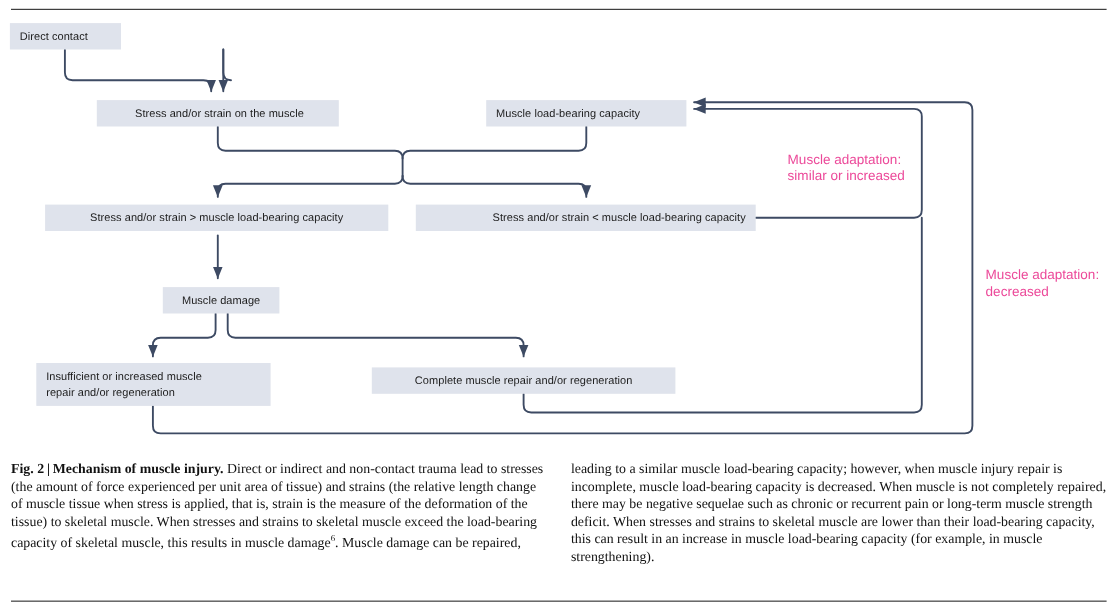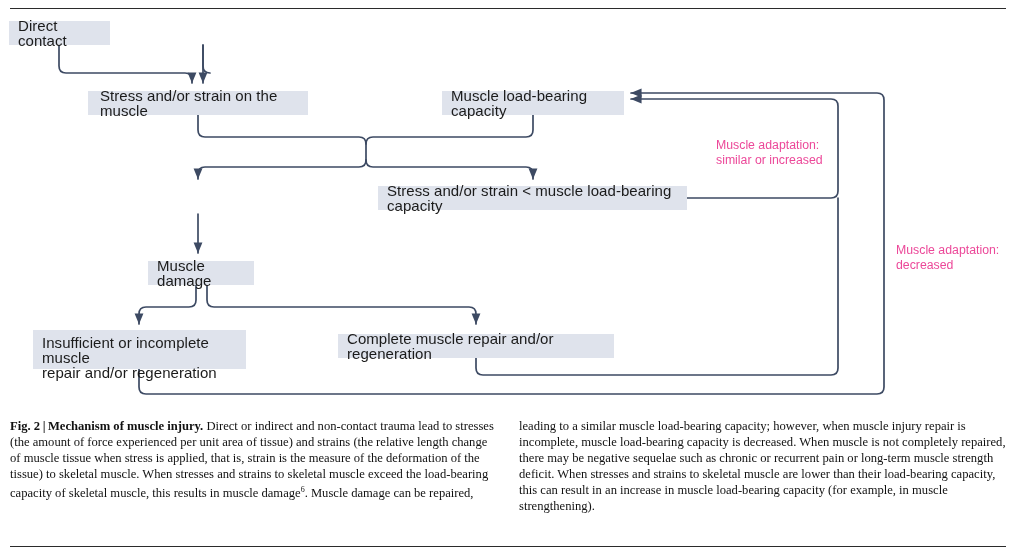--- a/index.html
+++ b/index.html
@@ -20,21 +20,21 @@
 
   
   .diagram{position:absolute;left:0;top:0;width:1016px;height:410px;}
   .wires{position:absolute;left:0;top:0;width:1016px;height:410px;}
 
   
   .node{
     position:absolute;
     background:#dfe3ec;
     color:#1b1b1b;
-    font-size:15px;
+    font-size:10px;
     line-height:15px;
     display:flex;
     align-items:center;
     box-sizing:border-box;
     padding:0 9px;
     letter-spacing:0.05px;
   }
   .node.two-line{align-items:flex-start;padding-top:5px;display:block;}
   .node.two-line span{display:block;}
 
@@ -113,31 +113,34 @@
 
 
     <div class="node" style="left:88px;top:91px;width:220px;height:24px;justify-content:center;padding-left:12px;">
       <span>Stress and/or strain on the muscle</span>
     </div>
 
     <div class="node" style="left:442px;top:91px;width:182px;height:24px;justify-content:flex-start;">
       <span>Muscle load-bearing capacity</span>
     </div>
 
+    <div class="node" style="left:41px;top:186px;width:312px;height:24px;justify-content:center;">
+      <span>Stress and/or strain &gt; muscle load-bearing capacity</span>
+    </div>
 
     <div class="node" style="left:378px;top:186px;width:309px;height:24px;justify-content:flex-end;">
       <span>Stress and/or strain &lt; muscle load-bearing capacity</span>
     </div>
 
     <div class="node" style="left:148px;top:261px;width:106px;height:24px;justify-content:center;">
       <span>Muscle damage</span>
     </div>
 
     <div class="node two-line" style="left:33px;top:330px;width:213px;height:39px;">
-      <span>Insufficient or incomplete muscle</span>
+      <span>Insufficient or increased muscle</span>
       <span>repair and/or regeneration</span>
     </div>
 
     <div class="node" style="left:338px;top:334px;width:276px;height:24px;justify-content:center;">
       <span>Complete muscle repair and/or regeneration</span>
     </div>
 
     <div class="annot" style="left:716px;top:138px;">Muscle adaptation:
 similar or increased</div>
 

